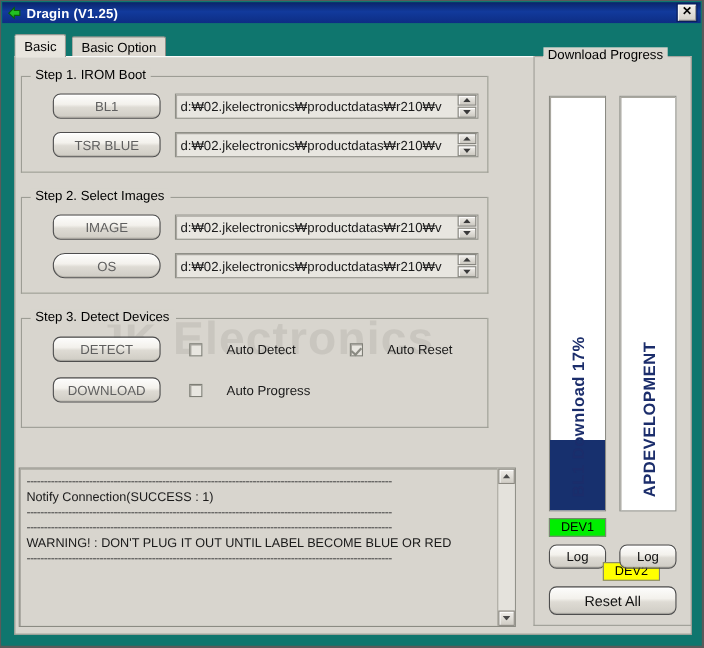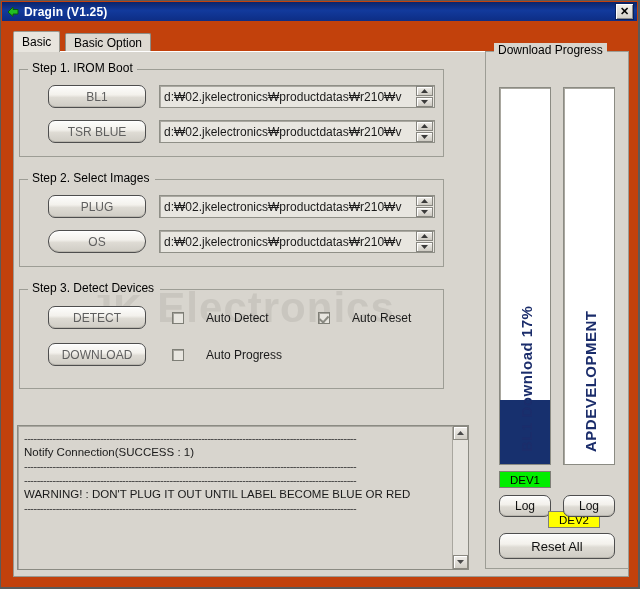--- a/index.html
+++ b/index.html
@@ -16,21 +16,21 @@
     overflow: hidden;
   }
 
   
   .window {
     position: absolute;
     left: 0; top: 0;
     width: 640px;
     height: 589px;
     box-sizing: border-box;
-    background: #c2410c;
+    background: #0f766e;
     border: 1px solid #5a5a5a;
     border-right-width: 2px;
     border-bottom-width: 2px;
   }
 
   
   .titlebar {
     position: absolute;
     left: 1px; top: 1px;
     width: 635px;
@@ -467,21 +467,21 @@
             </span>
         </span>
       </div>
     </div>
 
     <div class="group" id="grp2">
       <div class="group-topline-l"></div>
       <div class="group-topline-r" style="left:135px;"></div>
       <div class="group-title">Step 2. Select Images</div>
 
-      <div class="step-btn btn" style="top:16px;">PLUG</div>
+      <div class="step-btn btn" style="top:16px;">IMAGE</div>
       <div class="pathwrap" style="top:16px;">
         <span class="pathtext">d:₩02.jkelectronics₩productdatas₩r210₩v</span>
         <span class="spinner">
           <span class="spin-half">
               <svg width="7" height="4" viewBox="0 0 7 4">
                 <path d="M3.5 0 L7 4 L0 4 Z" fill="#3a3a3a"></path>
               </svg>
             </span>
           <span class="spin-half">
               <svg width="7" height="4" viewBox="0 0 7 4">

